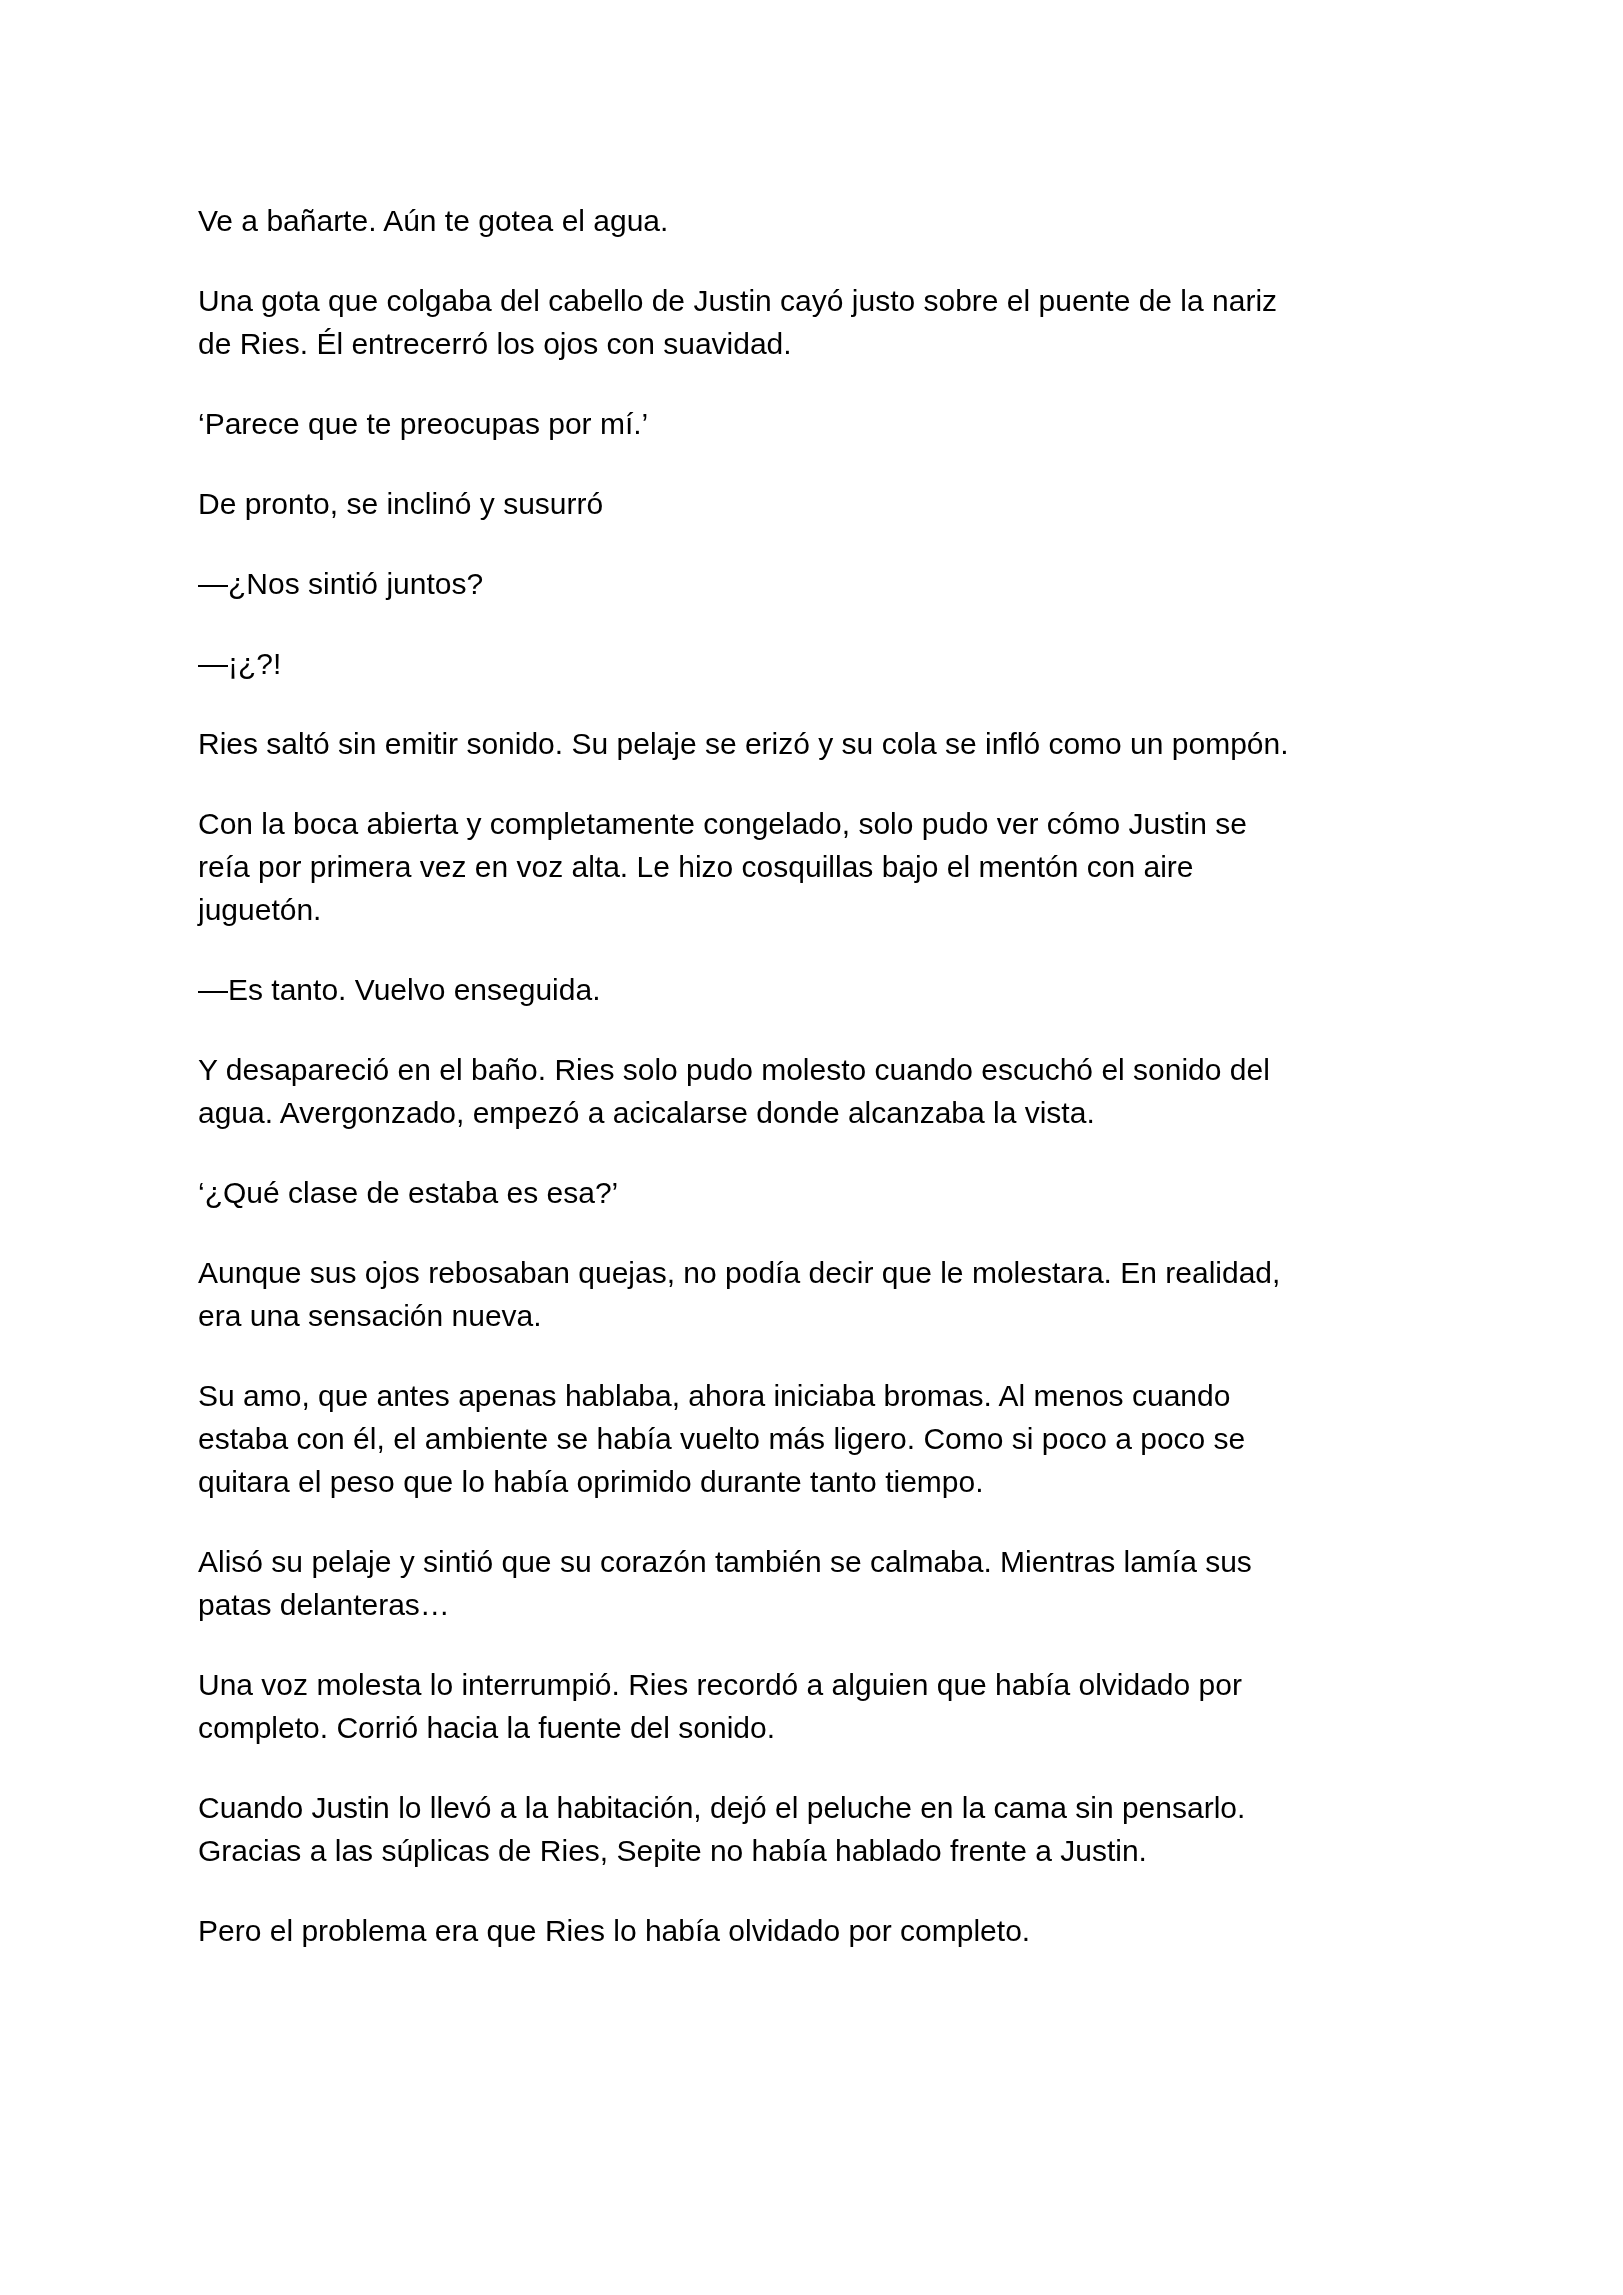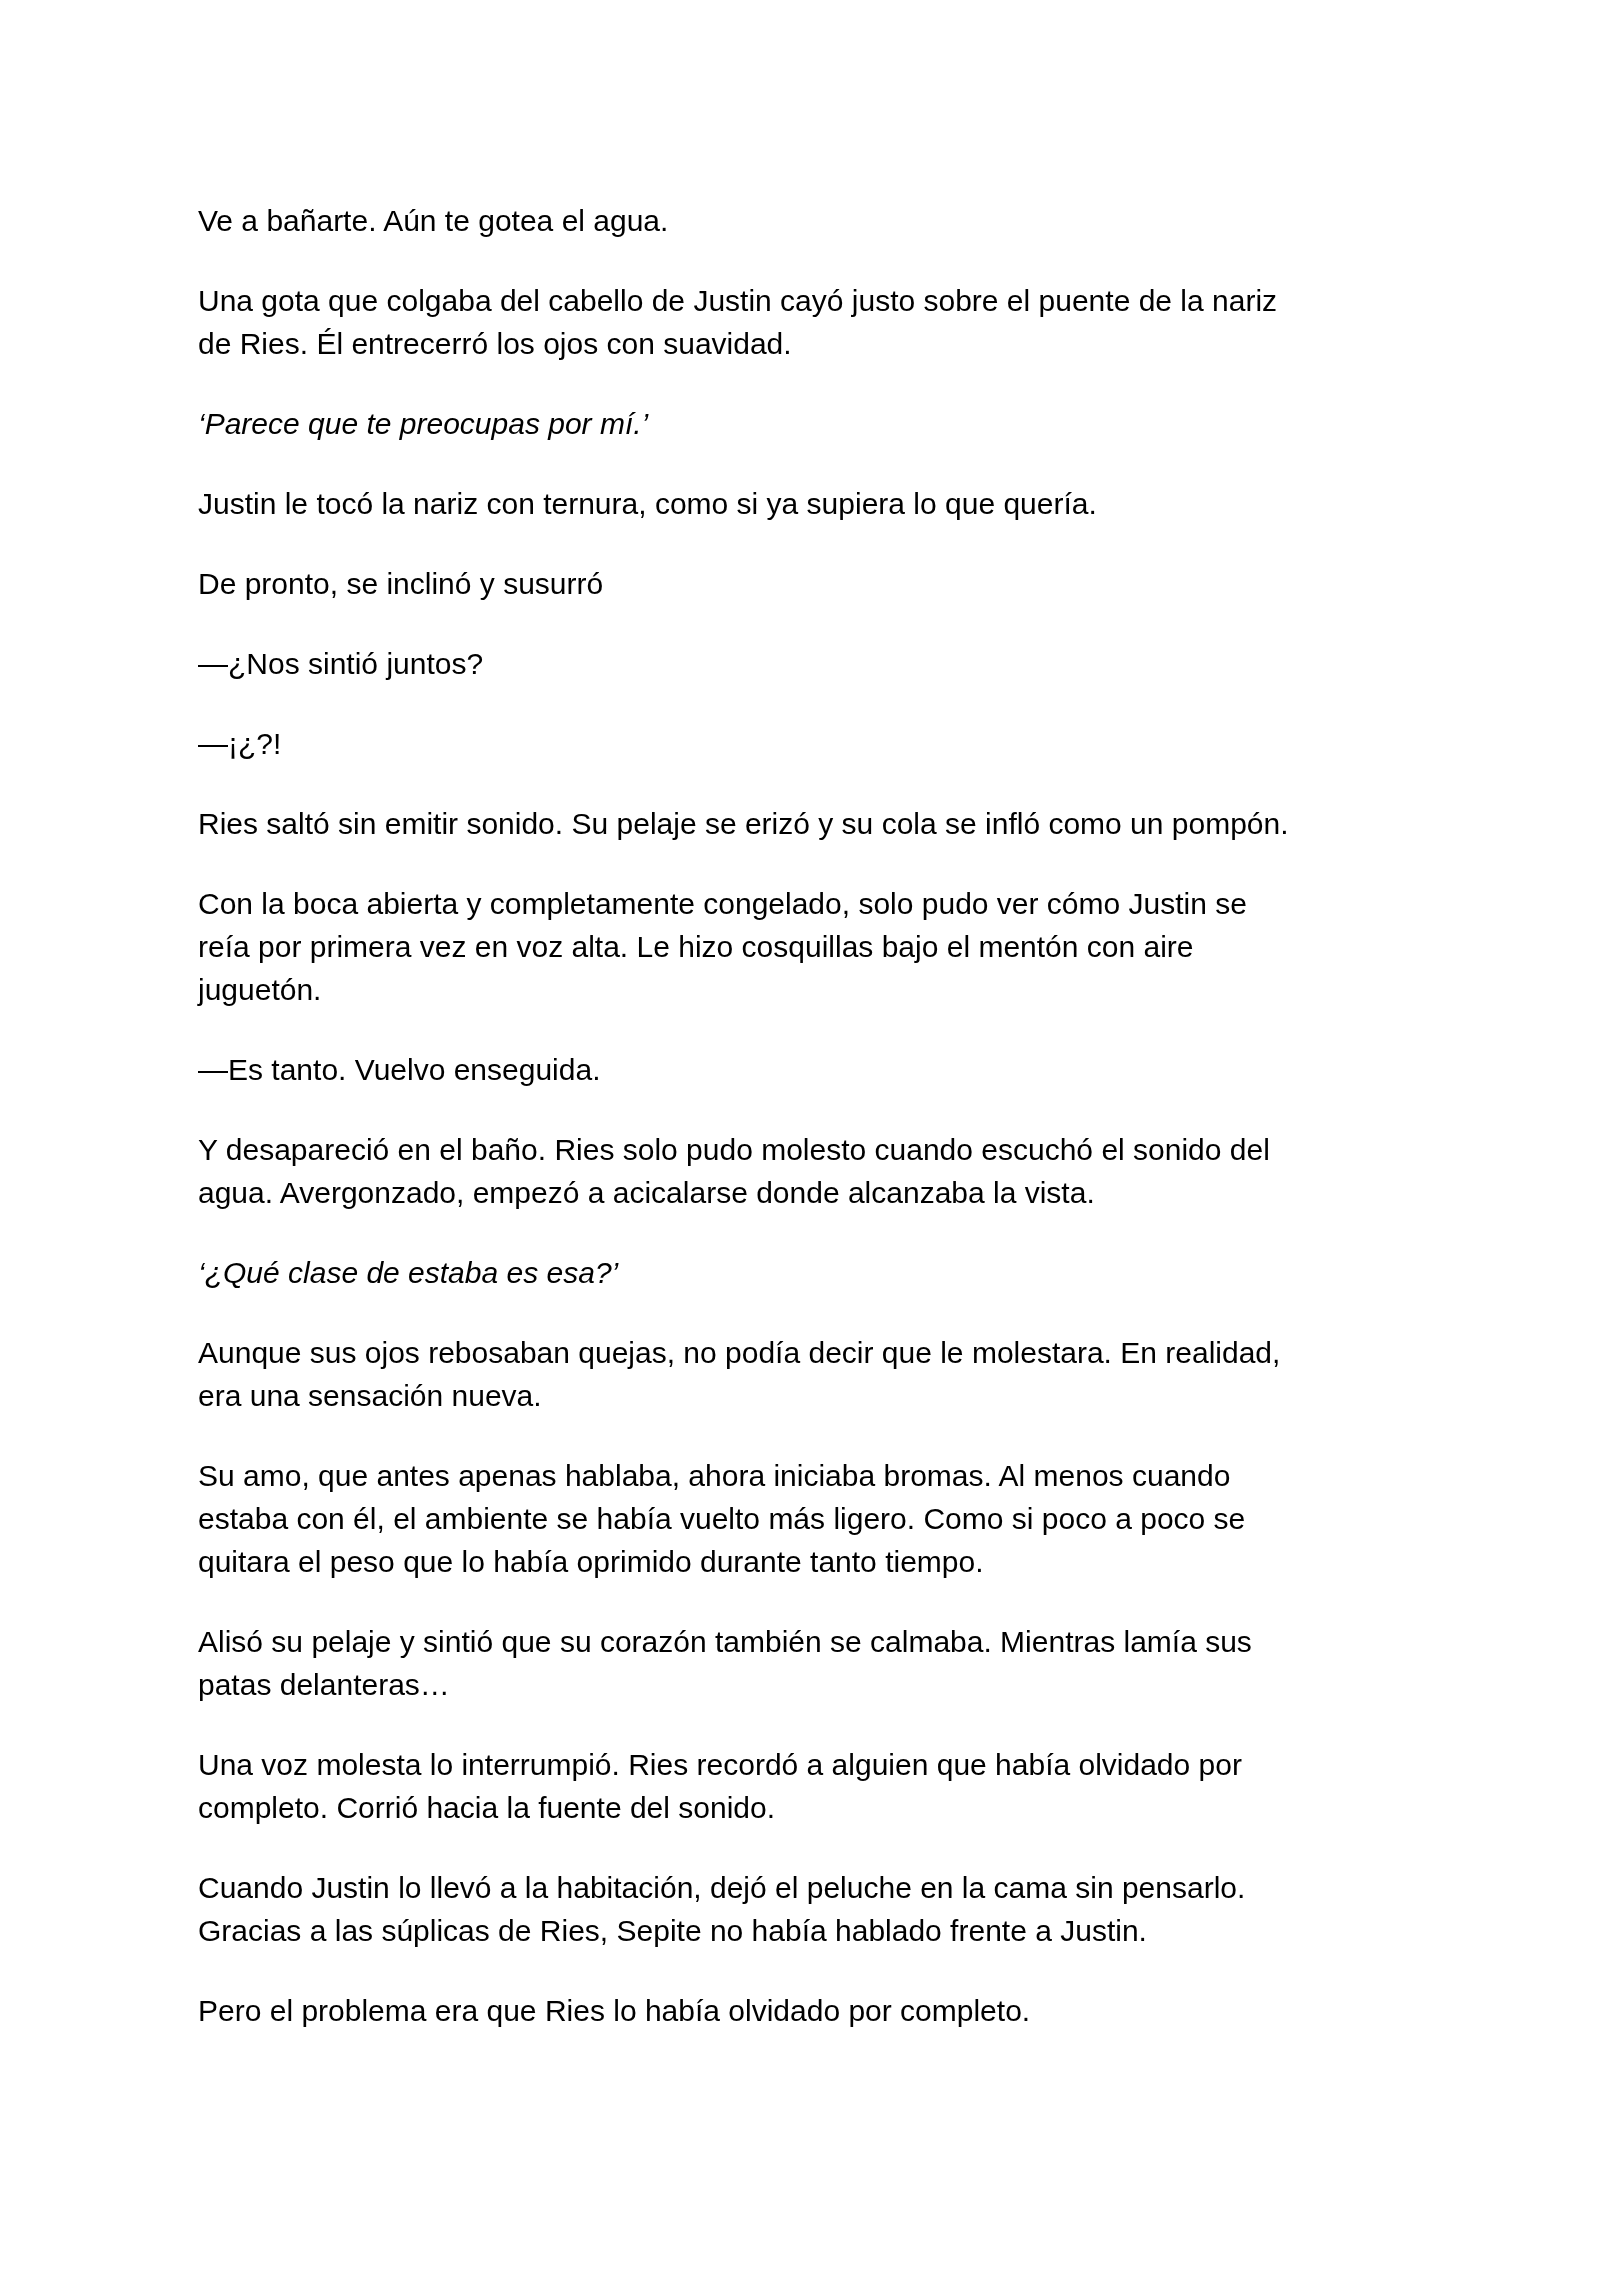--- a/index.html
+++ b/index.html
@@ -26,32 +26,30 @@
   }
   .doc-body p {
     margin: 0 0 37px 0;
     font-size: 30px;
     line-height: 43px;
     color: #000000;
     letter-spacing: 0;
     word-spacing: 0;
   }
   .doc-body p.italic {
-    font-style: italic;
   }
 </style>
 </head>
 <body>
 
 <main class="page">
   <div class="doc-body" id="doc-body">
       <p>Ve a bañarte. Aún te gotea el agua.</p>
       <p>Una gota que colgaba del cabello de Justin cayó justo sobre el puente de la nariz de Ries. Él entrecerró los ojos con suavidad.</p>
       <p class="italic">‘Parece que te preocupas por mí.’</p>
-      <p>Justin le tocó la nariz con ternura, como si ya supiera lo que quería.</p>
       <p>De pronto, se inclinó y susurró</p>
       <p>—¿Nos sintió juntos?</p>
       <p>—¡¿?!</p>
       <p>Ries saltó sin emitir sonido. Su pelaje se erizó y su cola se infló como un pompón.</p>
       <p>Con la boca abierta y completamente congelado, solo pudo ver cómo Justin se reía por primera vez en voz alta. Le hizo cosquillas bajo el mentón con aire juguetón.</p>
       <p>—Es tanto. Vuelvo enseguida.</p>
       <p>Y desapareció en el baño. Ries solo pudo molesto cuando escuchó el sonido del agua. Avergonzado, empezó a acicalarse donde alcanzaba la vista.</p>
       <p class="italic">‘¿Qué clase de estaba es esa?’</p>
       <p>Aunque sus ojos rebosaban quejas, no podía decir que le molestara. En realidad, era una sensación nueva.</p>
       <p>Su amo, que antes apenas hablaba, ahora iniciaba bromas. Al menos cuando estaba con él, el ambiente se había vuelto más ligero. Como si poco a poco se quitara el peso que lo había oprimido durante tanto tiempo.</p>

